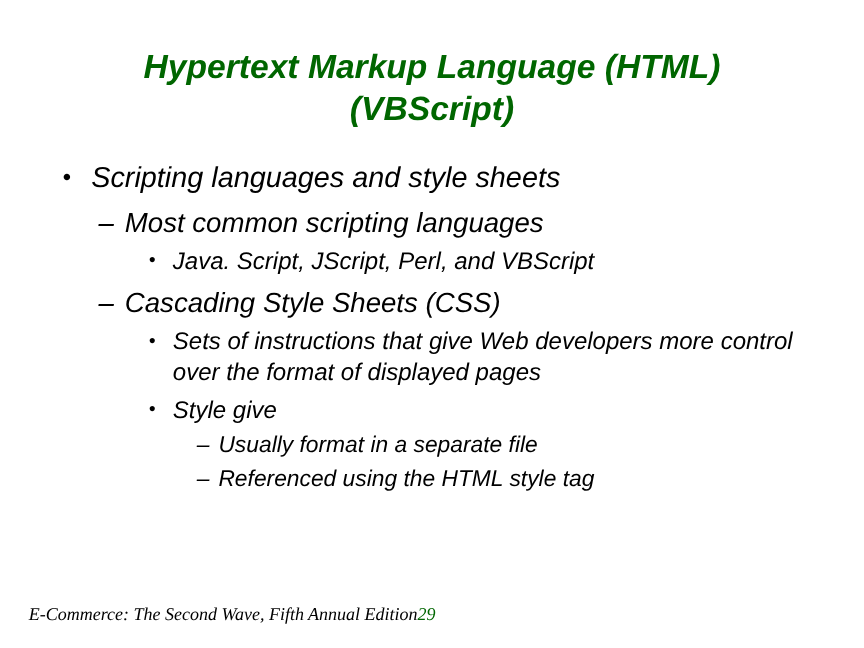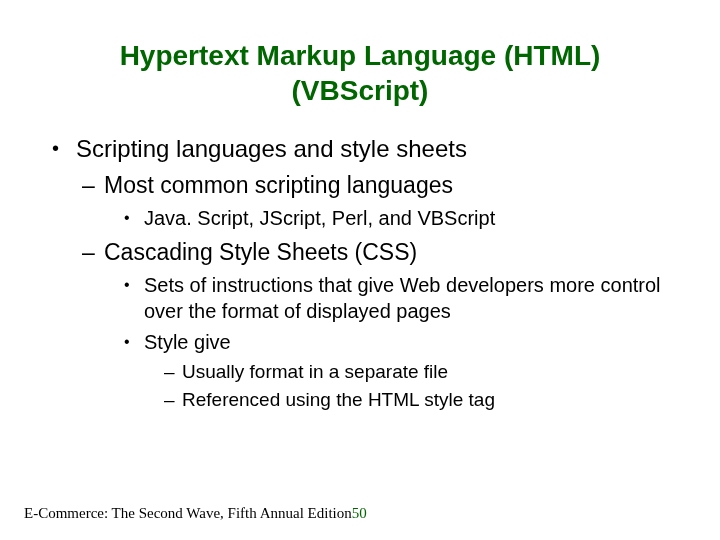--- a/index.html
+++ b/index.html
@@ -12,20 +12,21 @@
     color: #000000;
     position: relative;
     overflow: hidden;
   }
   .slide {
     box-sizing: border-box;
     width: 720px;
     height: 540px;
     padding: 28px 24px 0 24px;
     position: relative;
+    font-style: italic;
   }
   .title {
     text-align: center;
     font-weight: bold;
     font-size: 28px;
     line-height: 1.25;
     color: #006600;
     margin: 10px 0 26px 0;
   }
   .body {
@@ -139,16 +140,16 @@
 
     <div class="lvl4">
       <span class="dash">–</span>
       <span>Referenced using the HTML style tag</span>
     </div>
 
   </div>
 
   <div class="footer">
     <span>E-Commerce: The Second Wave, Fifth Annual Edition</span>
-    <span class="pagenum">50</span>
+    <span class="pagenum">29</span>
   </div>
 
 </div>
 
 </body></html>

